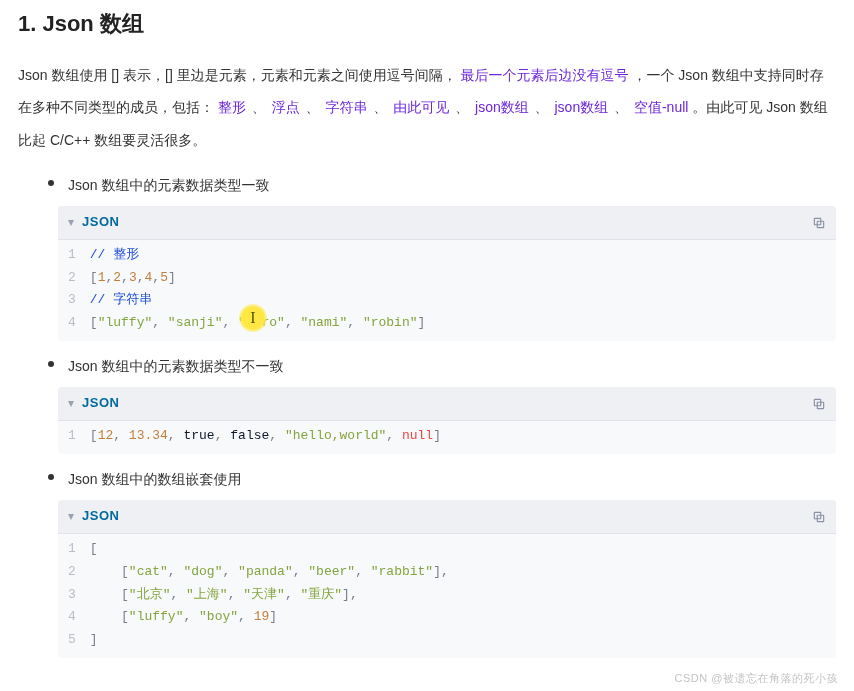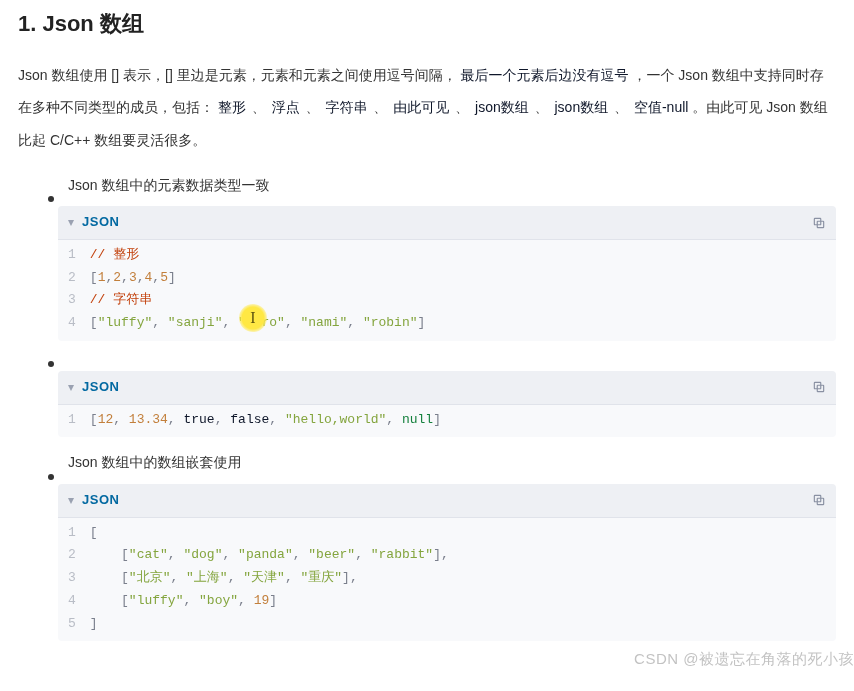--- a/index.html
+++ b/index.html
@@ -17,29 +17,29 @@
       font-weight: 700;
       margin-bottom: 18px;
       color: #222;
     }
     p.intro {
       font-size: 14px;
       line-height: 2.3;
       color: #333;
       margin-bottom: 18px;
     }
-    .hl { color: #0f172a; }
+    .hl { color: #6d28d9; }
     .sep { color: #333; padding: 0 2px; }
     ul { list-style: none; padding-left: 0; }
     li.section {
       margin-bottom: 14px;
     }
     li.section > .bullet-row {
       display: flex;
-      align-items: flex-end;
+      align-items: flex-start;
       padding-left: 30px;
       margin-bottom: 10px;
       margin-top: 10px;
       font-size: 14px;
     }
     li.section > .bullet-row .dot {
       width: 6px; height: 6px; border-radius: 50%;
       background: #333;
       margin-right: 14px;
       position: relative;
@@ -94,33 +94,33 @@
       padding: 0 12px 0 8px;
       user-select: none;
       flex: 0 0 auto;
     }
     .gutter div { padding: 0 2px; }
     .code {
       flex: 1 1 auto;
       white-space: pre;
       padding-right: 10px;
     }
-    .c-comment { color: #c2410c; }
+    .c-comment { color: #1d4ed8; }
     .c-punct { color: #7a7f8c; }
     .c-num { color: #c27f3b; }
     .c-str { color: #84a53e; }
     .c-kw { color: #0f172a; }
-    .c-null { color: #15803d; }
+    .c-null { color: #ef4444; }
 
     .watermark {
       position: absolute;
-      right: 0;
+      right: 16px;
       bottom: 4px;
       color: rgba(120,120,120,0.45);
-      font-size: 15px;
+      font-size: 11px;
       pointer-events: none;
       letter-spacing: 0.5px;
     }
 
     .cursor-badge {
       position: absolute;
       width: 28px; height: 28px;
       border-radius: 50%;
       background: radial-gradient(circle at 50% 50%, #ffe844 0%, #ffe844 55%, rgba(255,232,68,0.4) 70%, rgba(255,232,68,0) 80%);
       display: flex;
@@ -183,20 +183,21 @@
 <span class="c-comment">// 字符串</span>
 <span class="c-punct">[</span><span class="c-str">"luffy"</span><span class="c-punct">, </span><span class="c-str">"sanji"</span><span class="c-punct">, </span><span class="c-str">"zoro"</span><span class="c-punct">, </span><span class="c-str">"nami"</span><span class="c-punct">, </span><span class="c-str">"robin"</span><span class="c-punct">]</span></div>
         <div class="cursor-badge" style="top: 64.25px;">I</div>
       </div>
     </div>
   </li>
 
   <li class="section">
     <div class="bullet-row">
       <span class="dot"></span>
+      <span>Json 数组中的元素数据类型不一致</span>
     </div>
     <div class="codebox">
       <div class="codehead">
         <span class="chev">▾</span>
         <span class="lang">JSON</span>
         <span class="copy">
           <svg width="14" height="14" viewBox="0 0 24 24" fill="none" stroke="currentColor" stroke-width="2">
               <rect x="9" y="9" width="11" height="11" rx="1"></rect>
               <rect x="4" y="4" width="11" height="11" rx="1"></rect>
             </svg>

